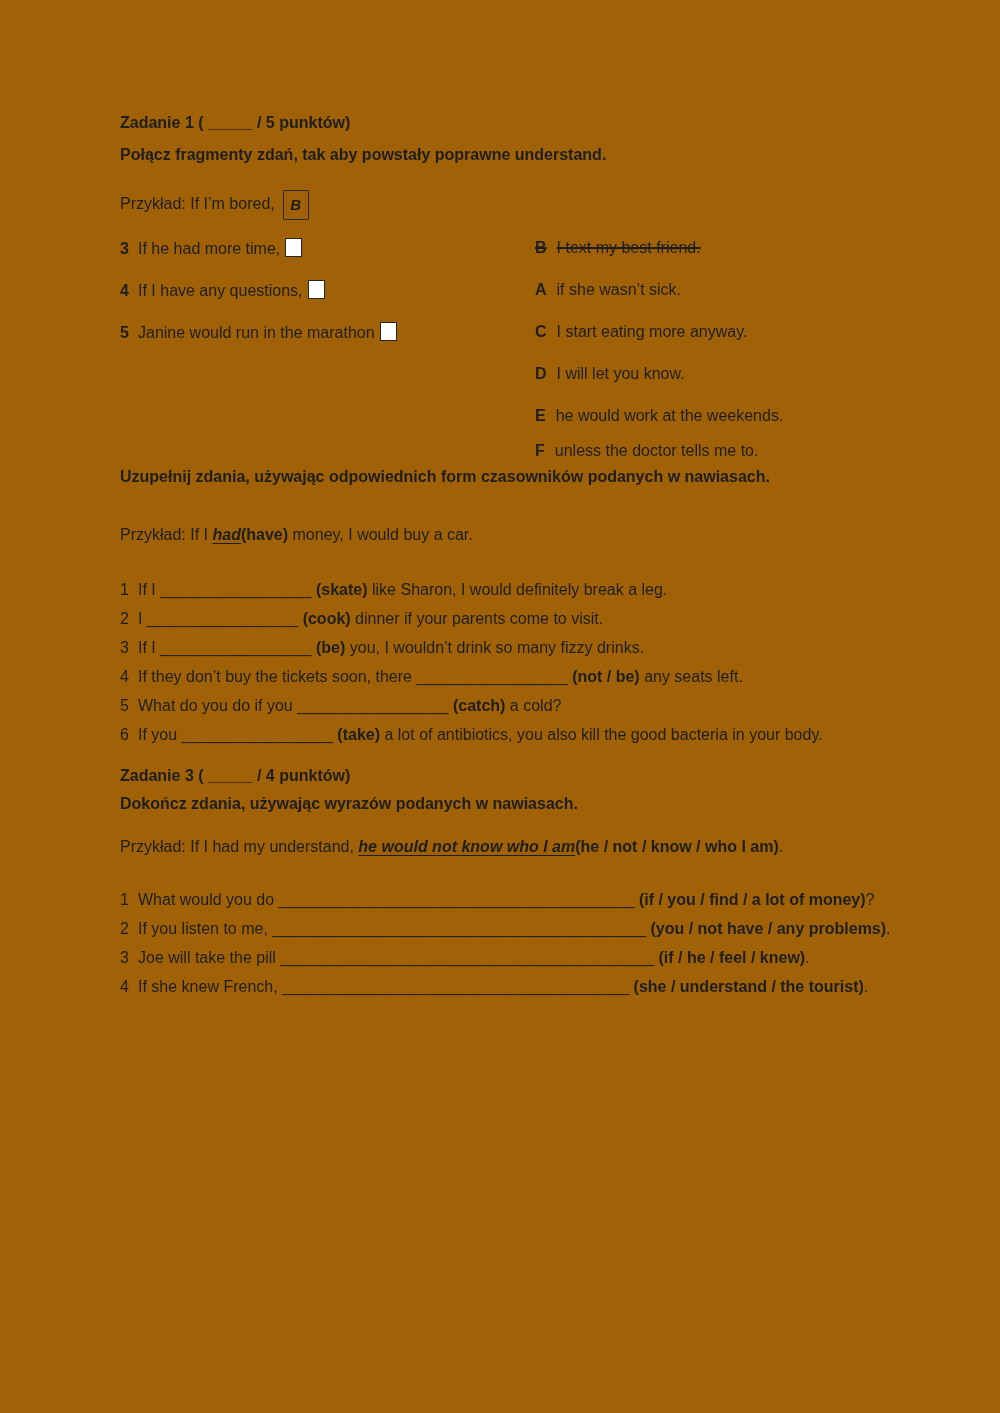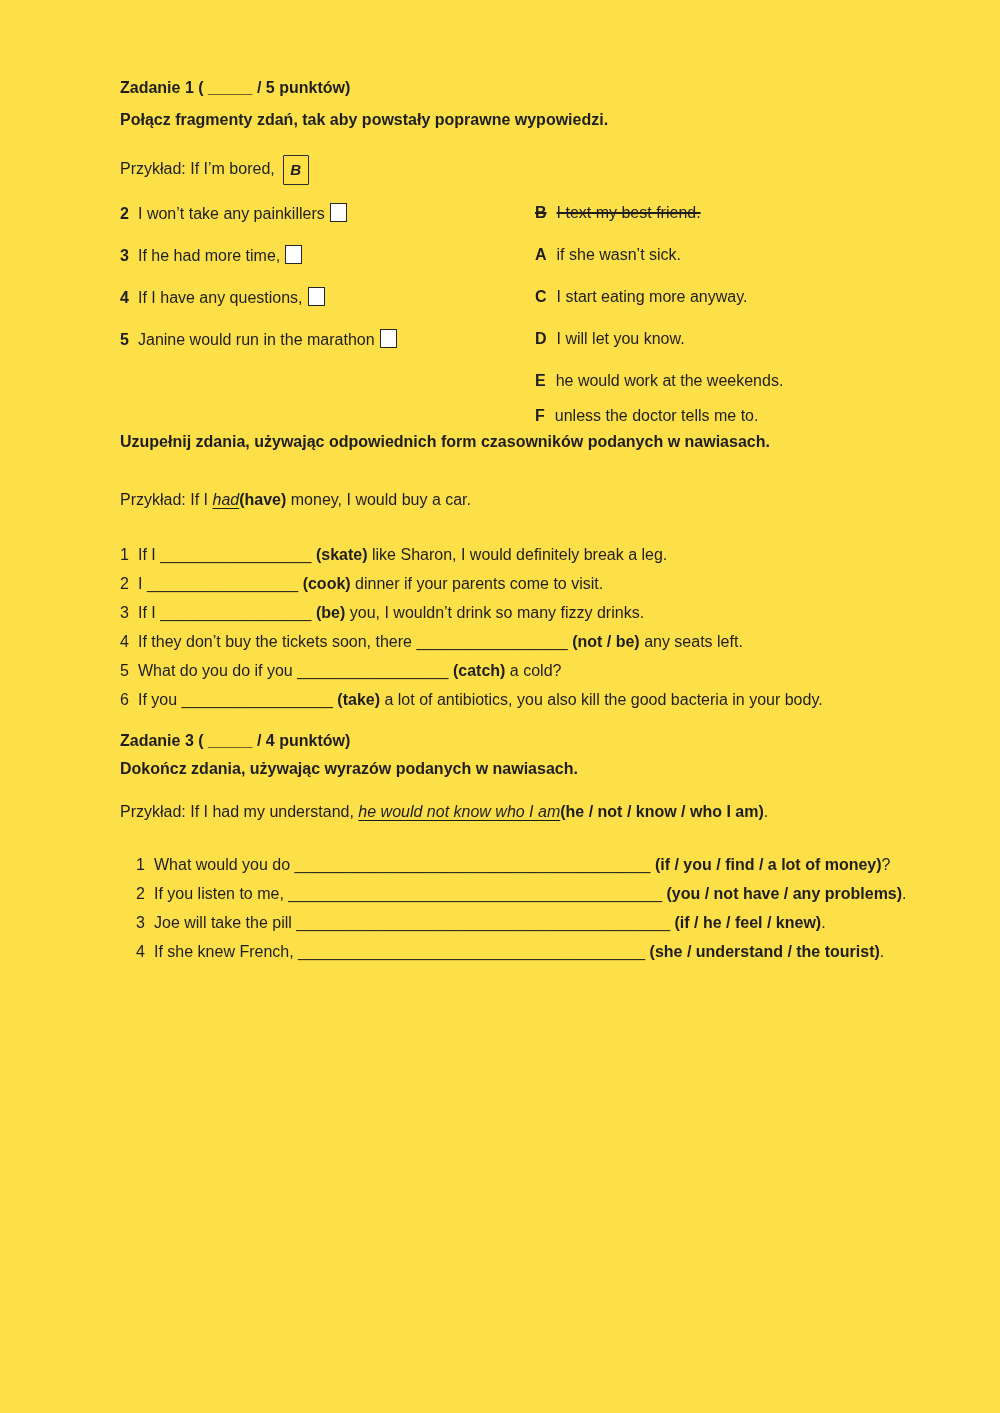--- a/index.html
+++ b/index.html
@@ -1,25 +1,25 @@
 <!DOCTYPE html>
 <html><head>
 <meta charset="utf-8">
 <style>
   html,body{margin:0;padding:0;background:#ffffff;}
   .page{
     position:relative;
     width:1000px;height:1413px;
-    background:#fde047;
+    background:#a16207;
     color:#1e1e1e;
     font-family:"Liberation Sans","DejaVu Sans",sans-serif;
     font-size:16px;
     overflow:hidden;
     box-sizing:border-box;
-    padding:79px 110px 0 120px;
+    padding:114px 110px 0 120px;
   }
   .t-title{font-weight:bold;line-height:18px;}
   .t1-title{margin-bottom:14px;}
   .instr{font-weight:bold;line-height:18px;}
   .example1{margin-top:24px;height:32px;line-height:32px;}
   .ansbox{
     display:inline-block;width:24px;height:28px;
     border:1.5px solid #2b2b2b;border-radius:1px;
     text-align:center;line-height:28px;
     font-weight:bold;font-style:italic;font-size:15px;
@@ -40,41 +40,38 @@
   .letter{font-weight:bold;padding-right:10px;}
   .struck{text-decoration:line-through;text-decoration-thickness:1.5px;}
   .t2-title{margin-top:36px;margin-bottom:9px;}
   .example-line{line-height:18px;}
   .example2{margin-top:40px;}
   .items2{margin-top:31px;}
   .items2 .item{line-height:29px;white-space:nowrap;}
   .t3-title{margin-top:18px;margin-bottom:10px;}
   .example3{margin-top:25px;}
   .items3{margin-top:29px;}
-  .items3 .item{line-height:29px;white-space:nowrap;margin-left:16px;}
+  .items3 .item{line-height:29px;white-space:nowrap;}
   .b{font-weight:bold;}
-  .u-ital{font-style:italic;text-decoration:underline;text-underline-offset:3px;}
+  .u-ital{font-style:italic;text-decoration:underline;text-underline-offset:3px;font-weight:bold;}
 </style>
 </head>
 <body>
 
 <div class="page">
 
   <div class="t-title t1-title">Zadanie 1 ( _____ / 5 punktów)</div>
-  <div class="instr">Połącz fragmenty zdań, tak aby powstały poprawne wypowiedzi.</div>
+  <div class="instr">Połącz fragmenty zdań, tak aby powstały poprawne understand.</div>
 
   <div class="example1">
     <span>Przykład: If I’m bored,</span><span class="ansbox">B</span>
   </div>
 
   <div class="match">
     <div class="mcol-left">
-      <div class="mrow">
-        <span class="num">2</span><span>I won’t take any painkillers</span><span class="cbx"></span>
-      </div>
       <div class="mrow">
         <span class="num">3</span><span>If he had more time,</span><span class="cbx"></span>
       </div>
       <div class="mrow">
         <span class="num">4</span><span>If I have any questions,</span><span class="cbx"></span>
       </div>
       <div class="mrow">
         <span class="num">5</span><span>Janine would run in the marathon</span><span class="cbx"></span>
       </div>
     </div>

